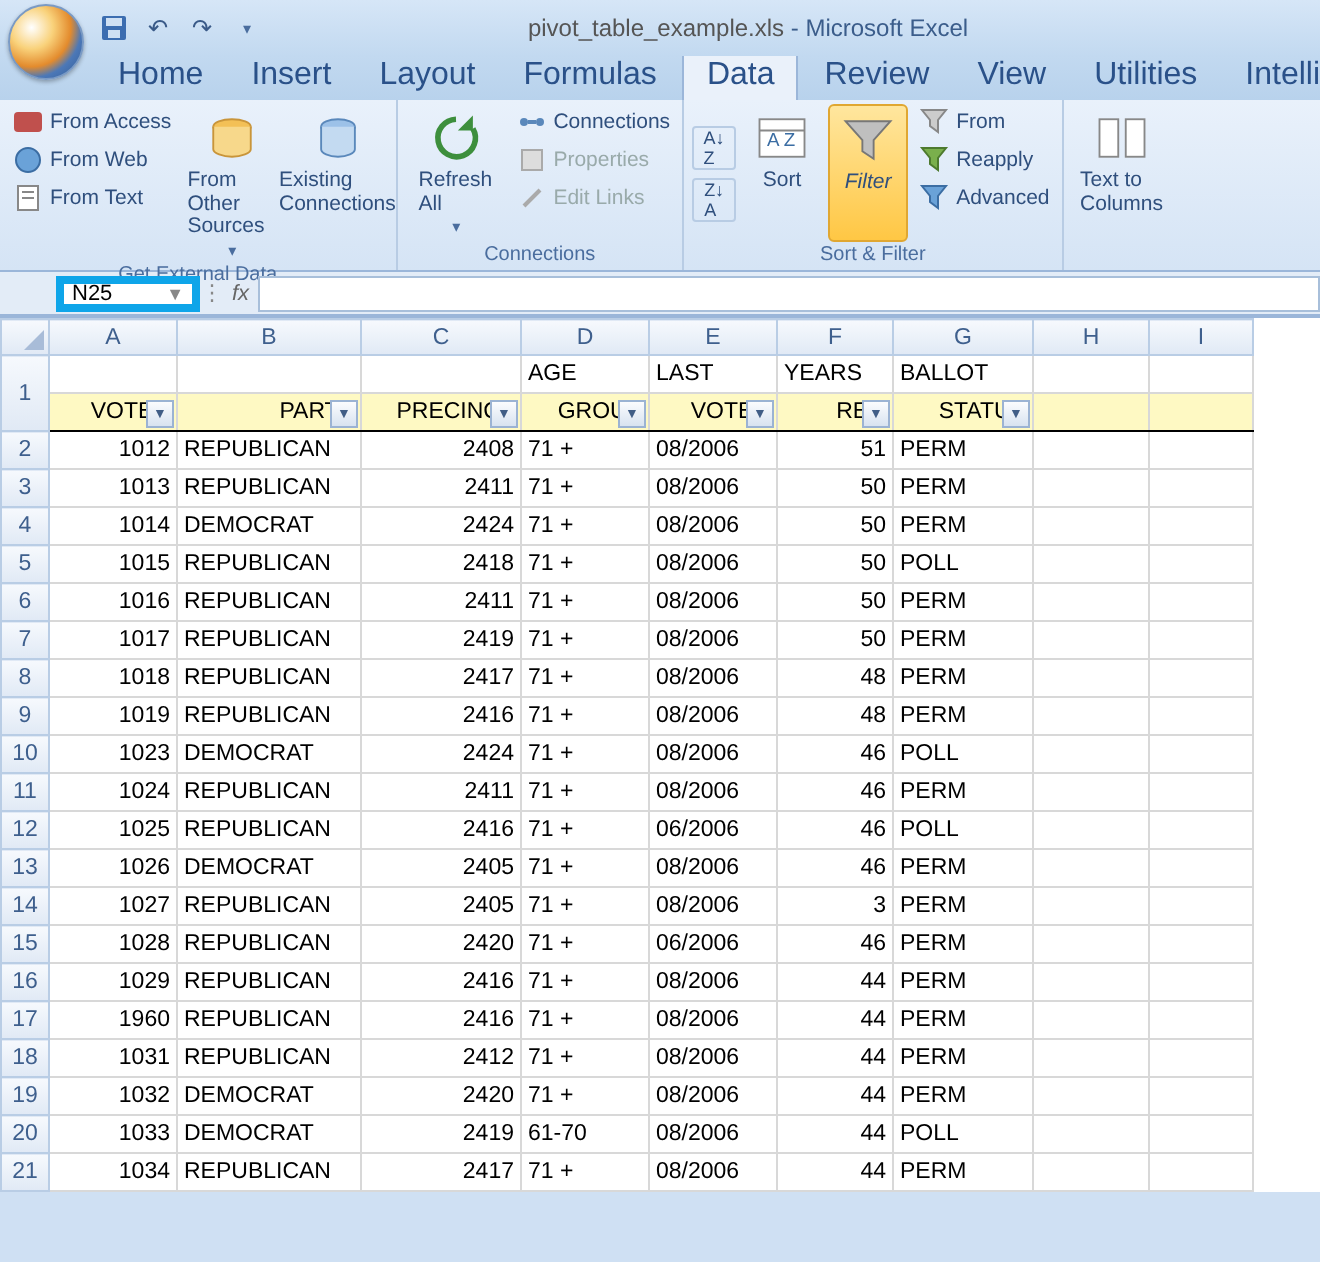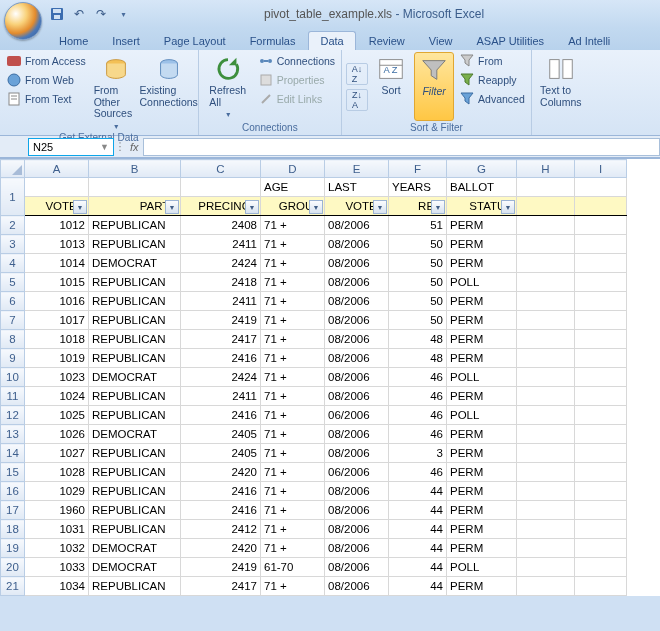--- a/index.html
+++ b/index.html
@@ -8,41 +8,41 @@
   
   .titlebar { height: 28px; background: linear-gradient(#d6e6f7,#c2d9f0); display: flex; align-items: center; position: relative; }
   .office-btn { width: 38px; height: 38px; border-radius: 50%; background: radial-gradient(circle at 30% 30%, #fff,#f9d27b 30%,#e38b2d 55%,#4c78b7 70%,#2f5a96); border: 1px solid #7a9ac4; position: absolute; left: 4px; top: 2px; z-index: 10; box-shadow: 0 1px 2px rgba(0,0,0,.3);}
   .qat { margin-left: 48px; display: flex; gap: 4px; align-items: center; height: 100%; }
   .qat-item { width: 18px; height: 18px; display: flex; align-items: center; justify-content: center; font-size: 12px; color: #3a5a88; }
   .titlebar-title { position: absolute; left: 50%; transform: translateX(-30%); font-size: 12px; color: #3b5d8b; }
   .titlebar-title .fname { color: #555; }
 
   
   .tabstrip { height: 22px; display: flex; align-items: flex-end; padding-left: 48px; background: linear-gradient(#c2d9f0,#b8d2ec); gap: 2px; }
-  .tab { padding: 3px 11px; font-size: 11px; color: #2a5189; border-radius: 3px 3px 0 0; cursor: pointer; margin-top: 12px; }
+  .tab { padding: 3px 11px; font-size: 16px; color: #2a5189; border-radius: 3px 3px 0 0; cursor: pointer; margin-top: 12px; }
   .tab.active { background: #eaf1fa; border: 1px solid #9bb6d9; border-bottom: none; }
 
   
   .ribbon { height: 86px; background: linear-gradient(#e9f1fb,#d5e4f5); border-bottom: 1px solid #9bb6d9; display: flex; }
   .group { border-right: 1px solid #b8cce4; padding: 2px 4px 0 4px; display: flex; flex-direction: column; justify-content: space-between; }
   .group-body { display: flex; gap: 3px; flex: 1; }
   .group-label { text-align: center; font-size: 10px; color: #4a6d9e; padding: 1px 0 2px; }
 
   .rbtn-small { display: flex; align-items: center; gap: 3px; font-size: 10.5px; color: #2f4f7d; padding: 1px 2px; white-space: nowrap; cursor: pointer; border-radius: 2px; }
   .rbtn-big { display: flex; flex-direction: column; align-items: center; font-size: 10.5px; color: #2f4f7d; padding: 2px 3px 0; width: 50px; text-align: left; line-height: 1.1; cursor: pointer; border-radius: 3px; }
   .rbtn-big.highlight { background: linear-gradient(#ffe69e,#ffc744); border: 1px solid #e0a732; font-style: italic; }
   .stack { display: flex; flex-direction: column; gap: 1px; }
 
   .ico { width: 16px; height: 16px; display: inline-block; }
   .ico-lg { width: 30px; height: 30px; display: inline-block; margin-bottom: 1px; }
   .arrow-down::after { content: "▾"; font-size: 8px; color: #4a6d9e; margin-left: 1px; }
 
   
   .formulabar { height: 22px; background: #e3ecf7; border-bottom: 1px solid #9bb6d9; display: flex; align-items: center; padding-left: 28px; }
-  .namebox { width: 86px; height: 18px; background: #fff; border: 1px solid #0ea5e9; font-size: 11px; padding: 1px 4px; display: flex; align-items: center; justify-content: space-between; }
+  .namebox { width: 72px; height: 18px; background: #fff; border: 4px solid #0ea5e9; font-size: 11px; padding: 1px 4px; display: flex; align-items: center; justify-content: space-between; }
   .namebox span:last-child { color: #888; font-size: 9px; }
   .fb-sep { width: 12px; text-align: center; color: #888; font-size: 11px; }
   .fx { font-style: italic; font-size: 11px; color: #666; padding: 0 4px; }
   .formula-input { flex: 1; height: 18px; background: #fff; border: 1px solid #a8bfda; }
 
   
   .grid-wrap { background: #fff; border-top: 1px solid #9bb6d9; }
   table.grid { border-collapse: collapse; font-size: 11.5px; color: #000; }
   .colhead { background: linear-gradient(#f6f9fd,#e0e9f5); border: 1px solid #b9cde5; text-align: center; font-weight: normal; color: #3e5f8d; height: 18px; }
   .rowhead { background: linear-gradient(#f6f9fd,#e0e9f5); border: 1px solid #b9cde5; text-align: center; font-weight: normal; color: #3e5f8d; width: 24px; }

